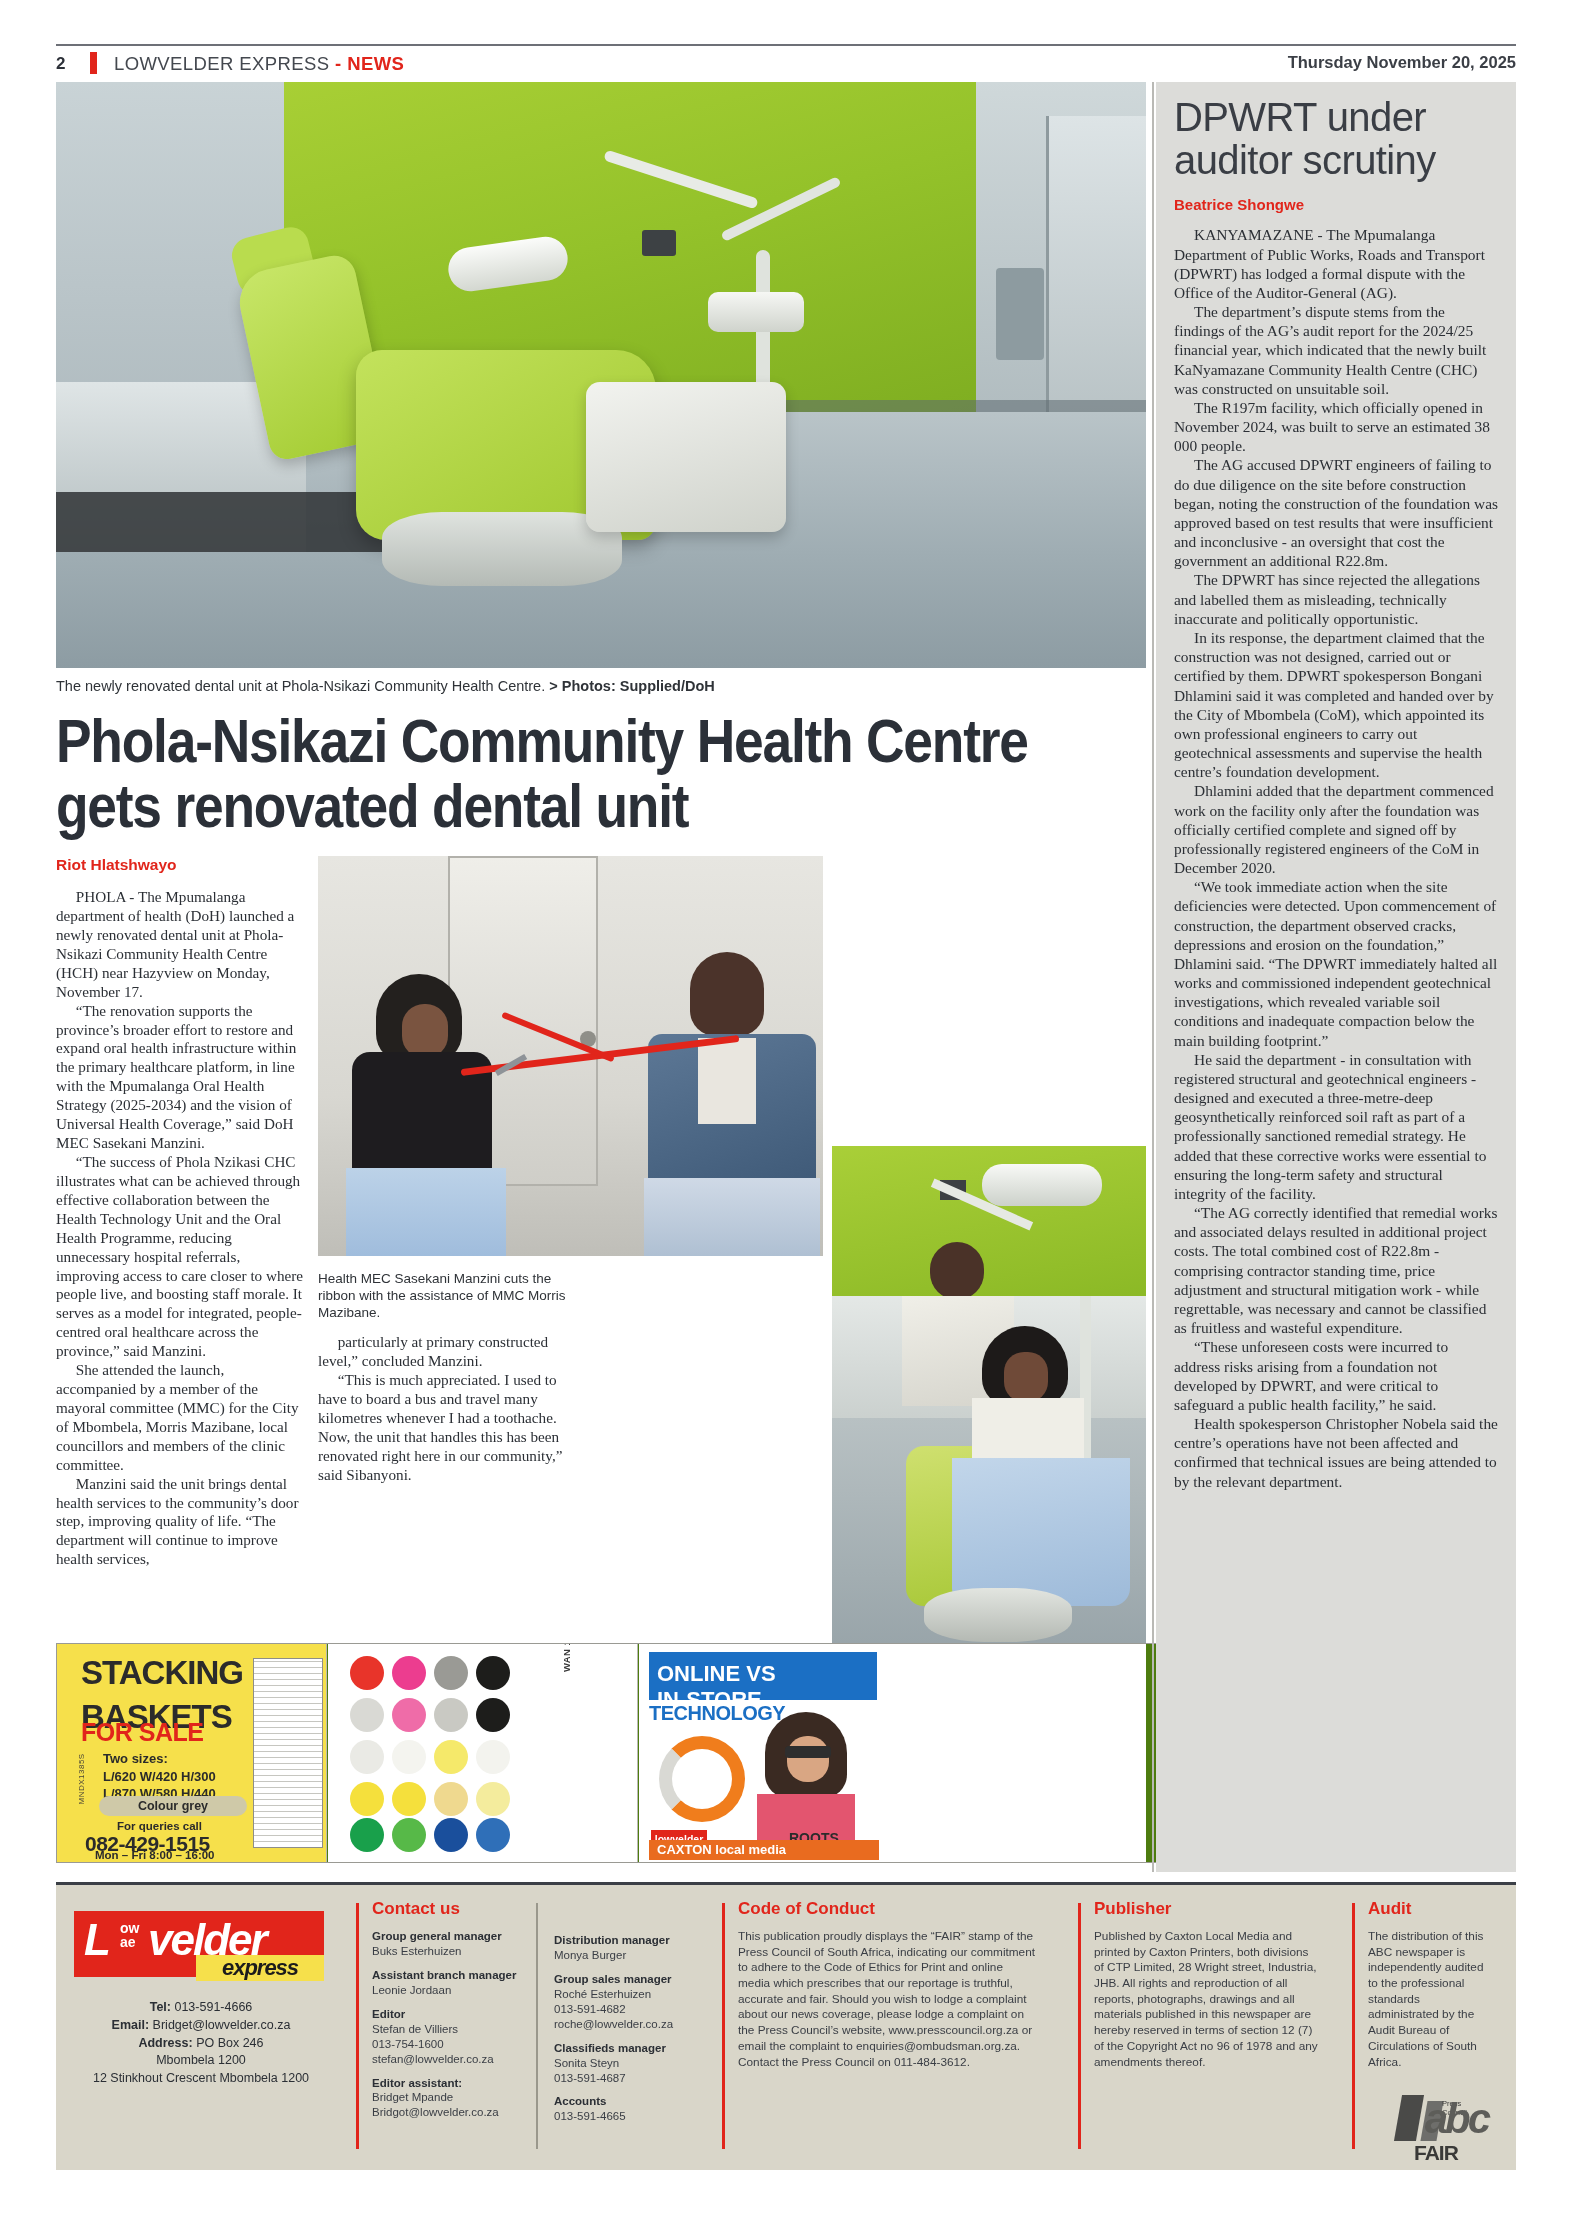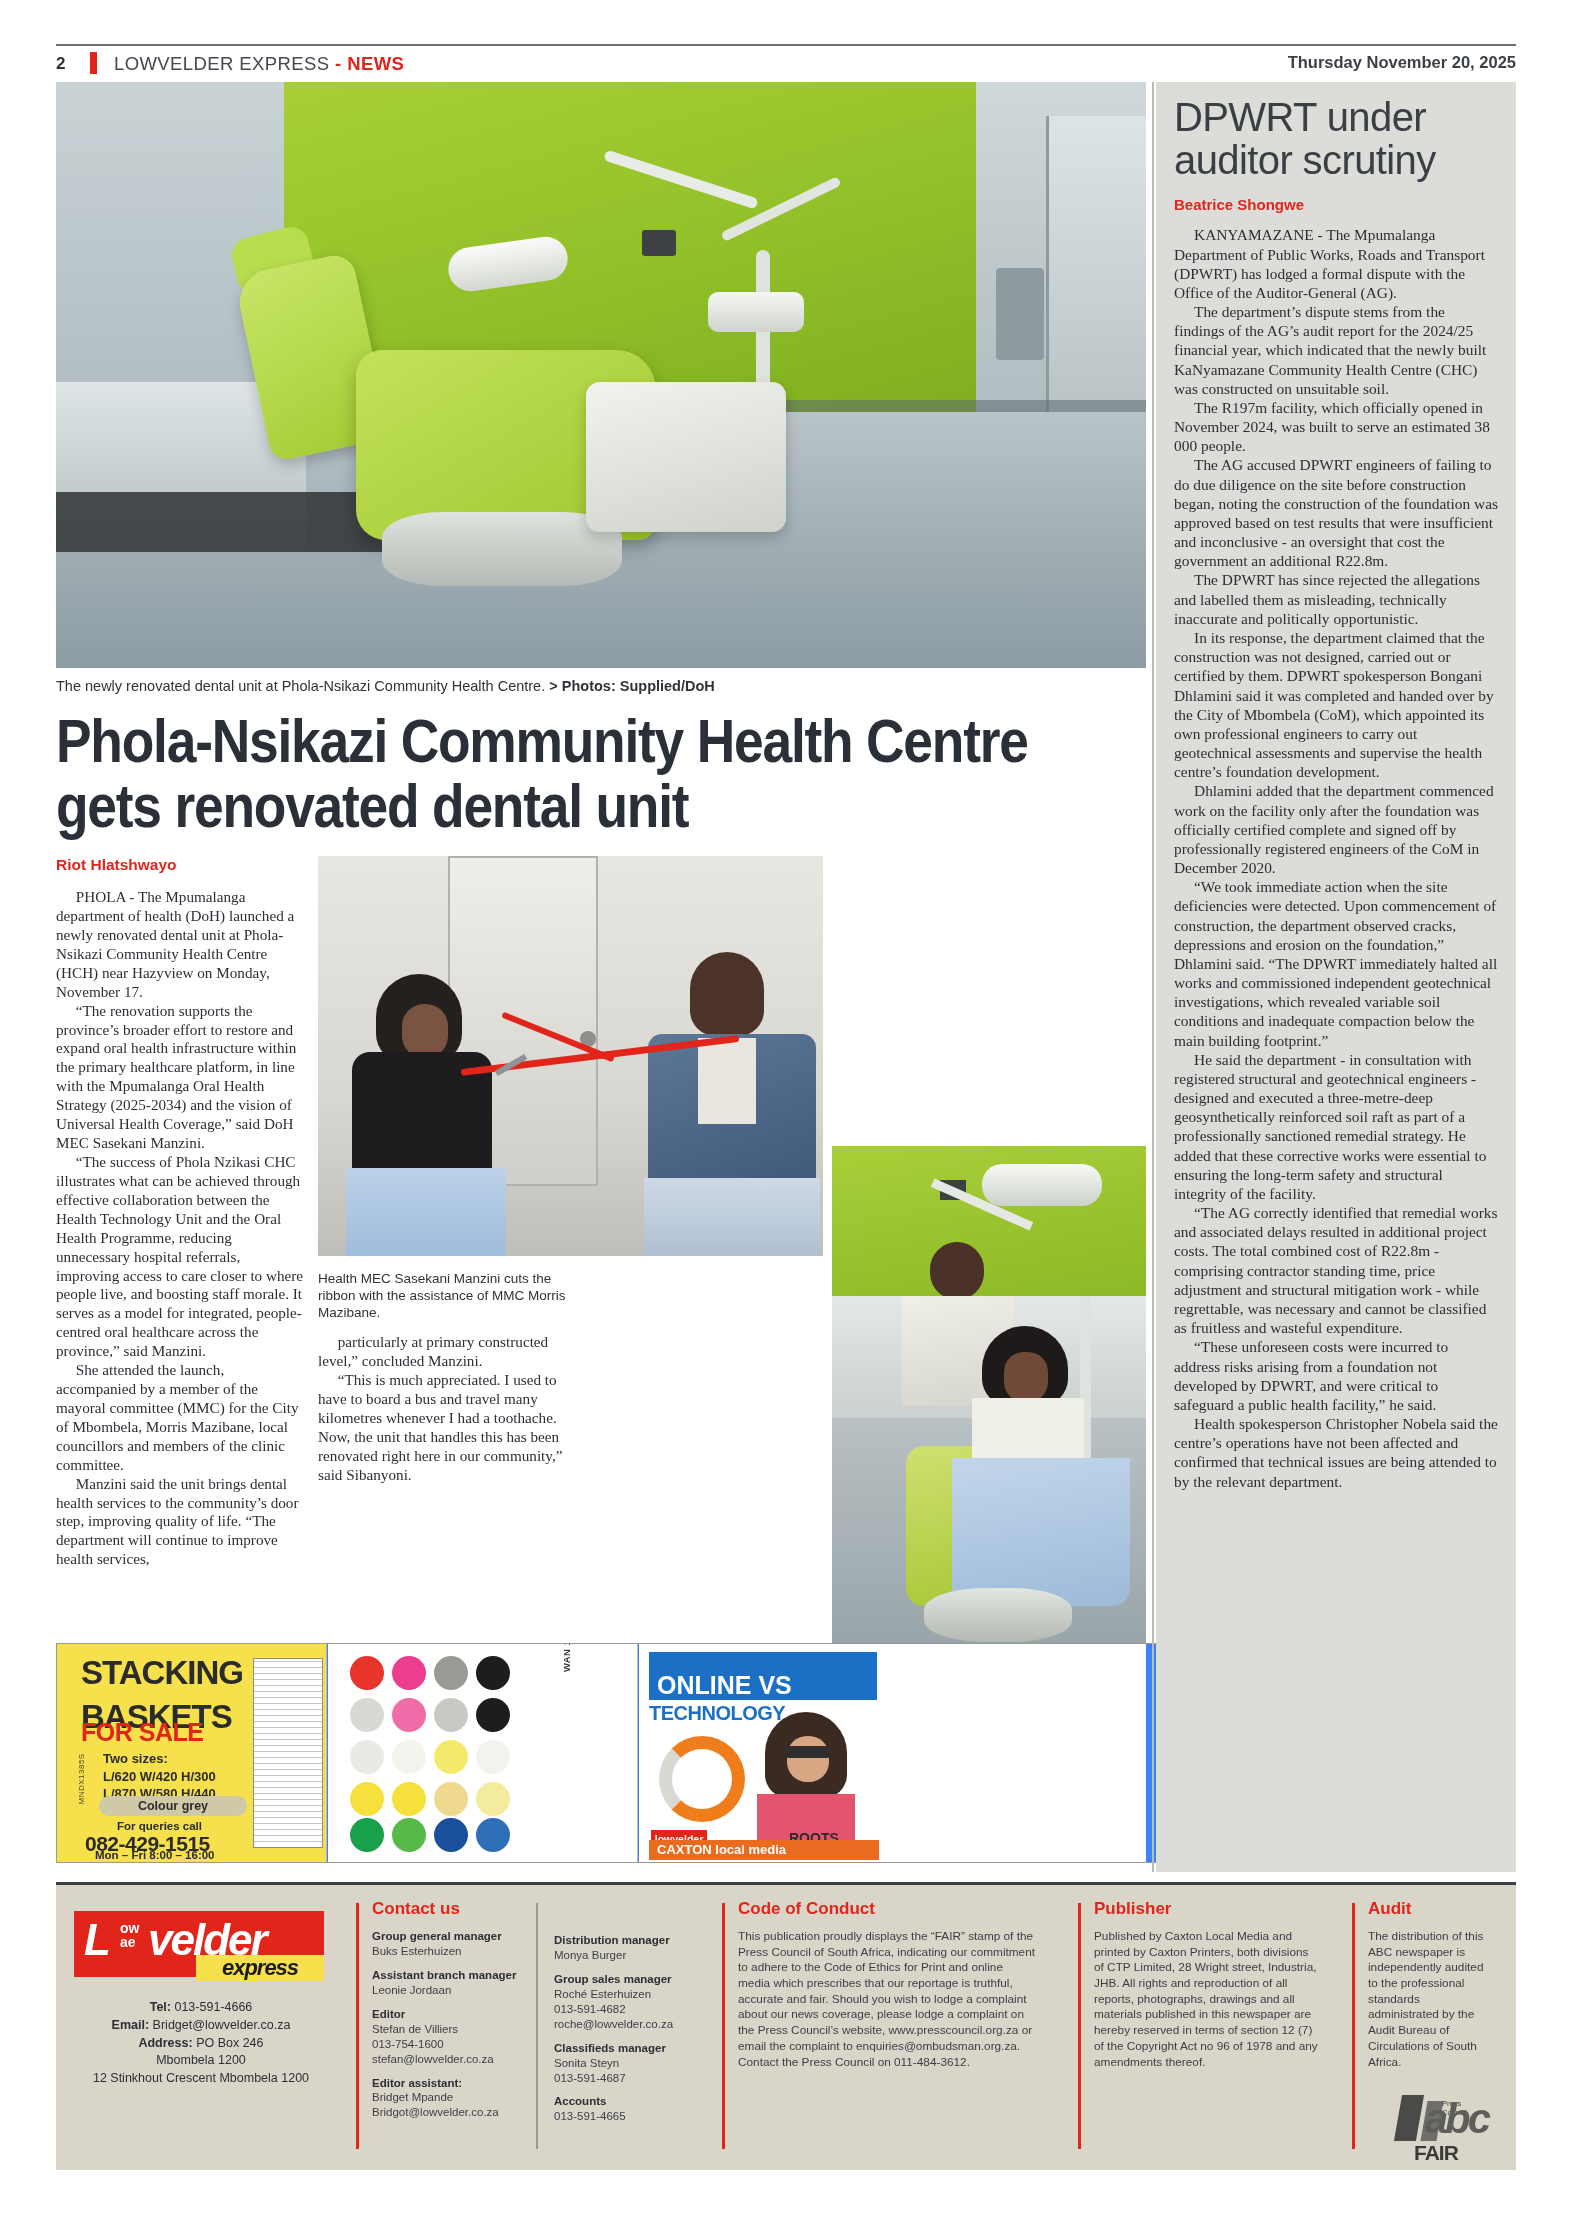--- a/index.html
+++ b/index.html
@@ -241,21 +241,21 @@
   .pb-pat-skirt { position:absolute; left:120px; top:312px; width:178px; height:148px;
     background: linear-gradient(170deg,#c2d6ea,#9dbad9); border-radius: 0 0 18px 18px; }
   .pb-chair { position:absolute; left:74px; top:300px; width:110px; height:160px;
     background: linear-gradient(170deg,#cfe06f,#a8c838); border-radius:18px; }
   .pb-chair-base { position:absolute; left:92px; top:442px; width:148px; height:54px;
     background: linear-gradient(180deg,#e2e5e0,#b4b9b3); border-radius:60px/22px; }
 
   
   .adstrip {
     position: absolute; left: 56px; top: 1643px; width: 1218px; height: 220px;
-    border: 1px solid #9a9a94; background: #3b82f6; overflow: hidden;
+    border: 1px solid #9a9a94; background: #4d7c0f; overflow: hidden;
   }
   .ad1 { position:absolute; left:0; top:0; width:270px; height:218px;
     background:#f6e04b; border-right:1px solid #b9b9b2; }
   .ad1-side { position:absolute; left:0; top:0; width:18px; height:218px;
     background:#f6e04b; }
   .ad1-side span {
     position:absolute; left:-46px; top:86px; width:140px; font-size:8px;
     transform: rotate(-90deg); color:#4a4637; letter-spacing:.5px;
   }
   .ad1-h1 { position:absolute; left:24px; top:10px; font-size:33px; font-weight:bold;
@@ -285,22 +285,22 @@
   .dotgrid { position:absolute; left:22px; top:12px; width:198px; height:196px; }
   .dot { position:absolute; width:34px; height:34px; border-radius:50%; }
   .ad2-vert {
     position:absolute; left:232px; top:28px; width:150px; font-size:9.5px;
     font-weight:bold; color:#3a3a3a; transform: rotate(-90deg);
     transform-origin: left top; letter-spacing:.4px; line-height:1.5;
   }
 
   .ad3 { position:absolute; left:582px; top:0; width:507px; height:218px; background:#fff; }
   .ad3-hdr { position:absolute; left:10px; top:8px; width:228px; height:48px;
-    background:#1b6fc4; color:#fff; font-size:25px; font-weight:bold; line-height:1.2;
-    padding:18px 8px; }
+    background:#1b6fc4; color:#fff; font-size:22px; font-weight:bold; line-height:1.2;
+    padding:9px 8px; }
   .ad3-sub { position:absolute; left:10px; top:58px; width:228px; font-size:20px;
     font-weight:bold; color:#1b6fc4; letter-spacing:-.5px; }
   .ad3-ring { position:absolute; left:20px; top:92px; width:86px; height:86px;
     border:13px solid #f07d1c; border-radius:50%; border-left-color:#d9d9d4; }
   .ad3-girl-hair { position:absolute; left:126px; top:68px; width:82px; height:86px;
     background:#3a2a22; border-radius:42px 42px 24px 24px; }
   .ad3-girl-face { position:absolute; left:148px; top:92px; width:42px; height:46px;
     background:#d9a683; border-radius:20px; }
   .ad3-girl-glass { position:absolute; left:146px; top:102px; width:46px; height:12px;
     background:#2e2e2e; border-radius:4px; }

